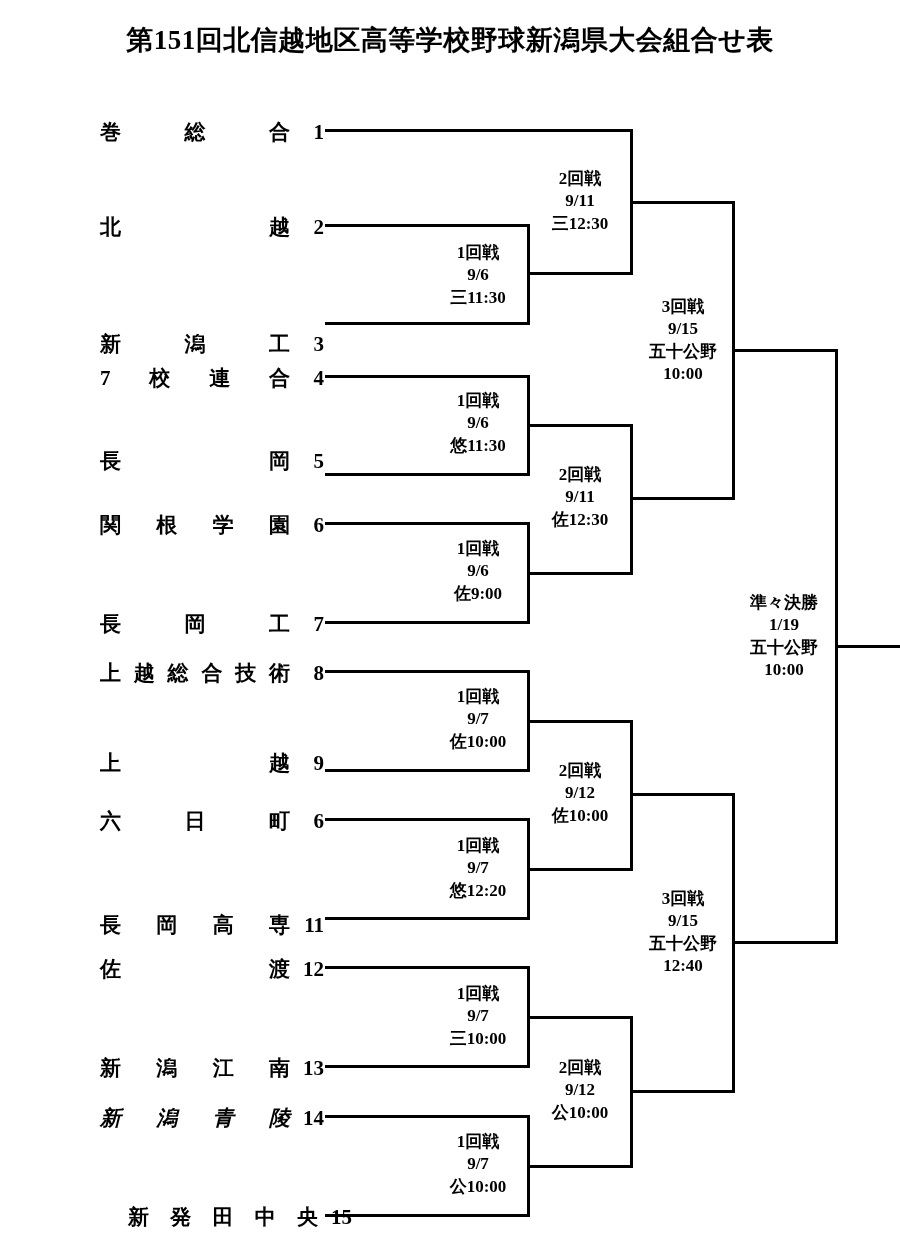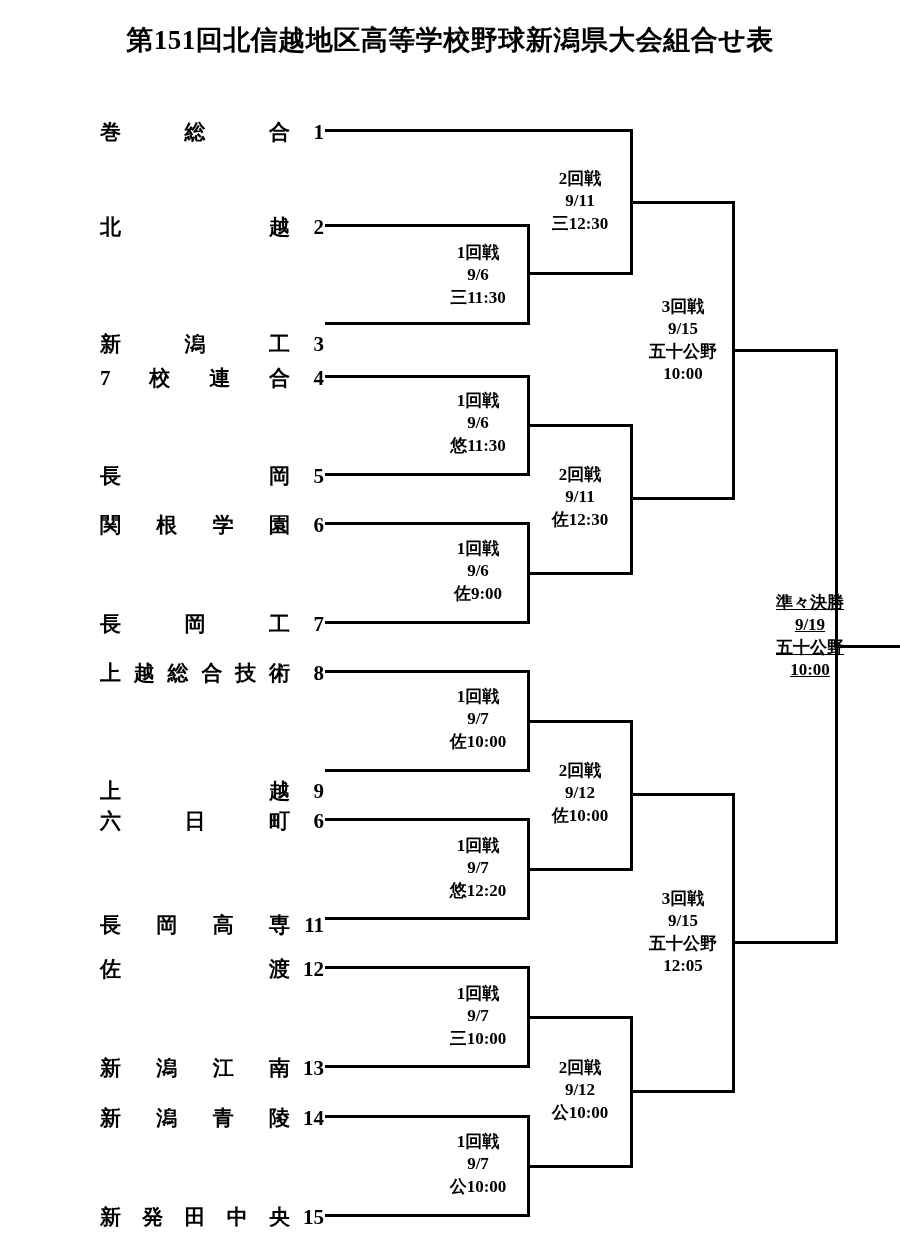--- a/index.html
+++ b/index.html
@@ -82,52 +82,52 @@
 </div>
 <div class="team" style="left:100px; top:212px;">
   <span class="nm" style="width:190px;">北　　　越</span><span class="sd">2</span>
 </div>
 <div class="team" style="left:100px; top:329px;">
   <span class="nm" style="width:190px;">新　潟　工</span><span class="sd">3</span>
 </div>
 <div class="team" style="left:100px; top:363px;">
   <span class="nm" style="width:190px;">7　校　連　合</span><span class="sd">4</span>
 </div>
-<div class="team" style="left:100px; top:461px;">
+<div class="team" style="left:100px; top:446px;">
   <span class="nm" style="width:190px;">長　　　岡</span><span class="sd">5</span>
 </div>
 <div class="team" style="left:100px; top:510px;">
   <span class="nm" style="width:190px;">関　根　学　園</span><span class="sd">6</span>
 </div>
 <div class="team" style="left:100px; top:609px;">
   <span class="nm" style="width:190px;">長　岡　工</span><span class="sd">7</span>
 </div>
 <div class="team" style="left:100px; top:658px;">
   <span class="nm" style="width:190px;">上越総合技術</span><span class="sd">8</span>
 </div>
-<div class="team" style="left:100px; top:776px;">
+<div class="team" style="left:100px; top:748px;">
   <span class="nm" style="width:190px;">上　　　越</span><span class="sd">9</span>
 </div>
 <div class="team" style="left:100px; top:806px;">
   <span class="nm" style="width:190px;">六　日　町</span><span class="sd">6</span>
 </div>
 <div class="team" style="left:100px; top:910px;">
   <span class="nm" style="width:190px;">長　岡　高　専</span><span class="sd">11</span>
 </div>
 <div class="team" style="left:100px; top:954px;">
   <span class="nm" style="width:190px;font-family:Liberation Serif, serif;">佐　　　渡</span><span class="sd">12</span>
 </div>
 <div class="team" style="left:100px; top:1053px;">
   <span class="nm" style="width:190px;">新　潟　江　南</span><span class="sd">13</span>
 </div>
 <div class="team" style="left:100px; top:1103px;">
-  <span class="nm" style="width:190px;">新　潟　青　陵</span><span class="sd">14</span>
+  <span class="nm" style="width:190px;font-style:italic;">新　潟　青　陵</span><span class="sd">14</span>
 </div>
 <div class="team" style="left:100px; top:1202px;">
-  <span class="nm" style="width:190px;">新　発　田　中　央</span><span class="sd">15</span>
+  <span class="nm" style="width:190px;margin-left:28px;">新　発　田　中　央</span><span class="sd">15</span>
 </div>
 
 <div class="h-line" style="left:325px; top:129px; width:307px;"></div>
 
 <div class="h-line" style="left:325px; top:224px; width:205px;"></div>
 
 <div class="h-line" style="left:325px; top:322px; width:205px;"></div>
 
 <div class="v-line" style="left:527px; top:224px; height:101px;"></div>
 
@@ -251,21 +251,21 @@
 <div class="match" style="left:633px; top:296px; width:100px;">
   <div>3回戦</div>
   <div>9/15</div>
   <div>五十公野</div>
   <div>10:00</div>
 </div>
 <div class="match" style="left:633px; top:888px; width:100px;">
   <div>3回戦</div>
   <div>9/15</div>
   <div>五十公野</div>
-  <div>12:05</div>
-</div>
-
-<div class="match" style="left:760px; top:592px; width:100px;text-decoration:underline;">
+  <div>12:40</div>
+</div>
+
+<div class="match" style="left:734px; top:592px; width:100px;">
   <div>準々決勝</div>
-  <div>9/19</div>
+  <div>1/19</div>
   <div>五十公野</div>
   <div>10:00</div>
 </div>
 
 </body></html>

